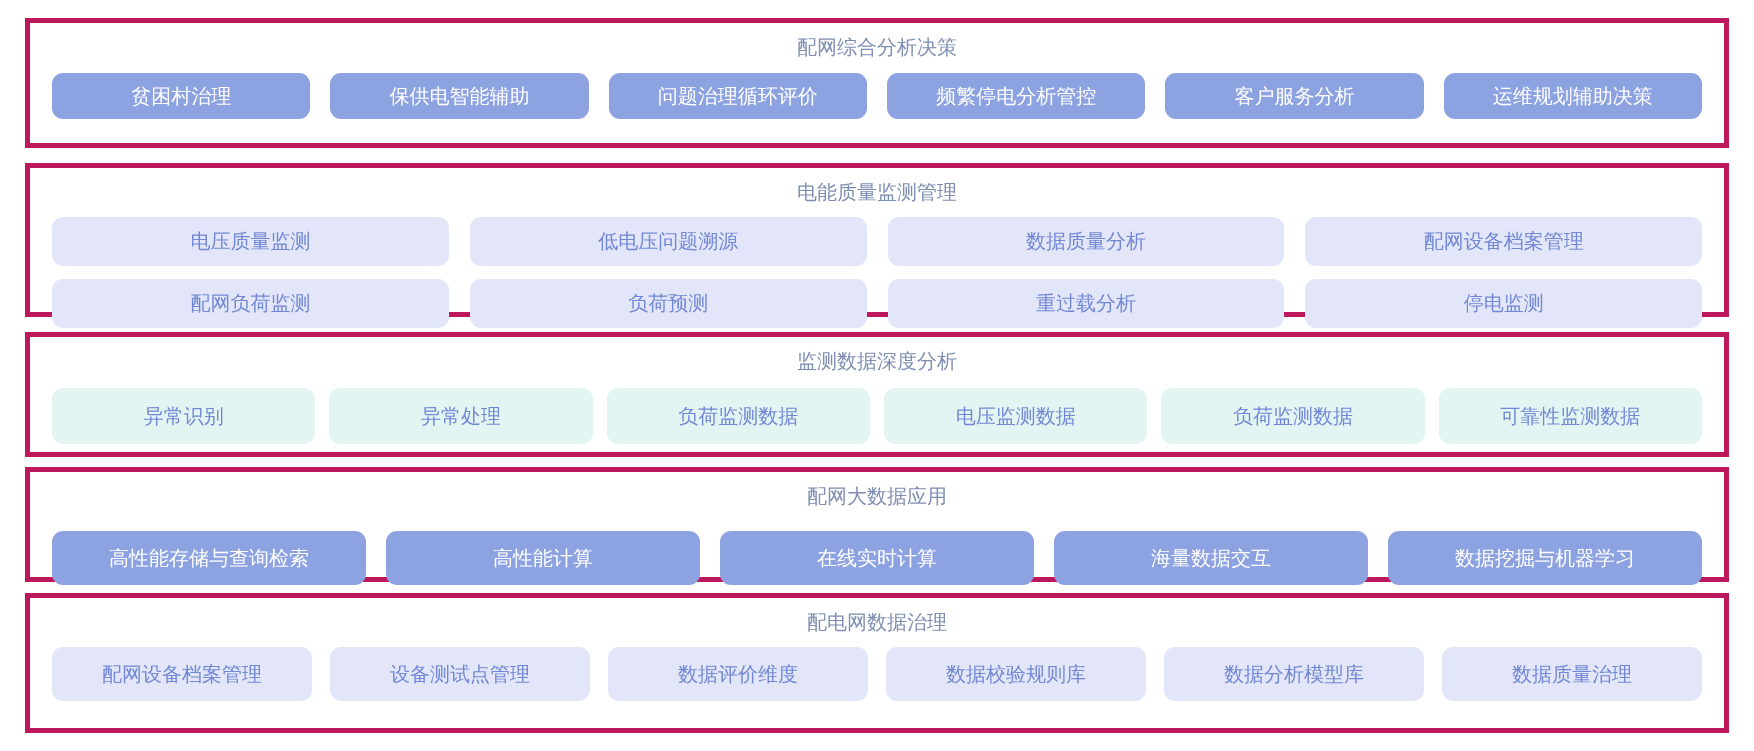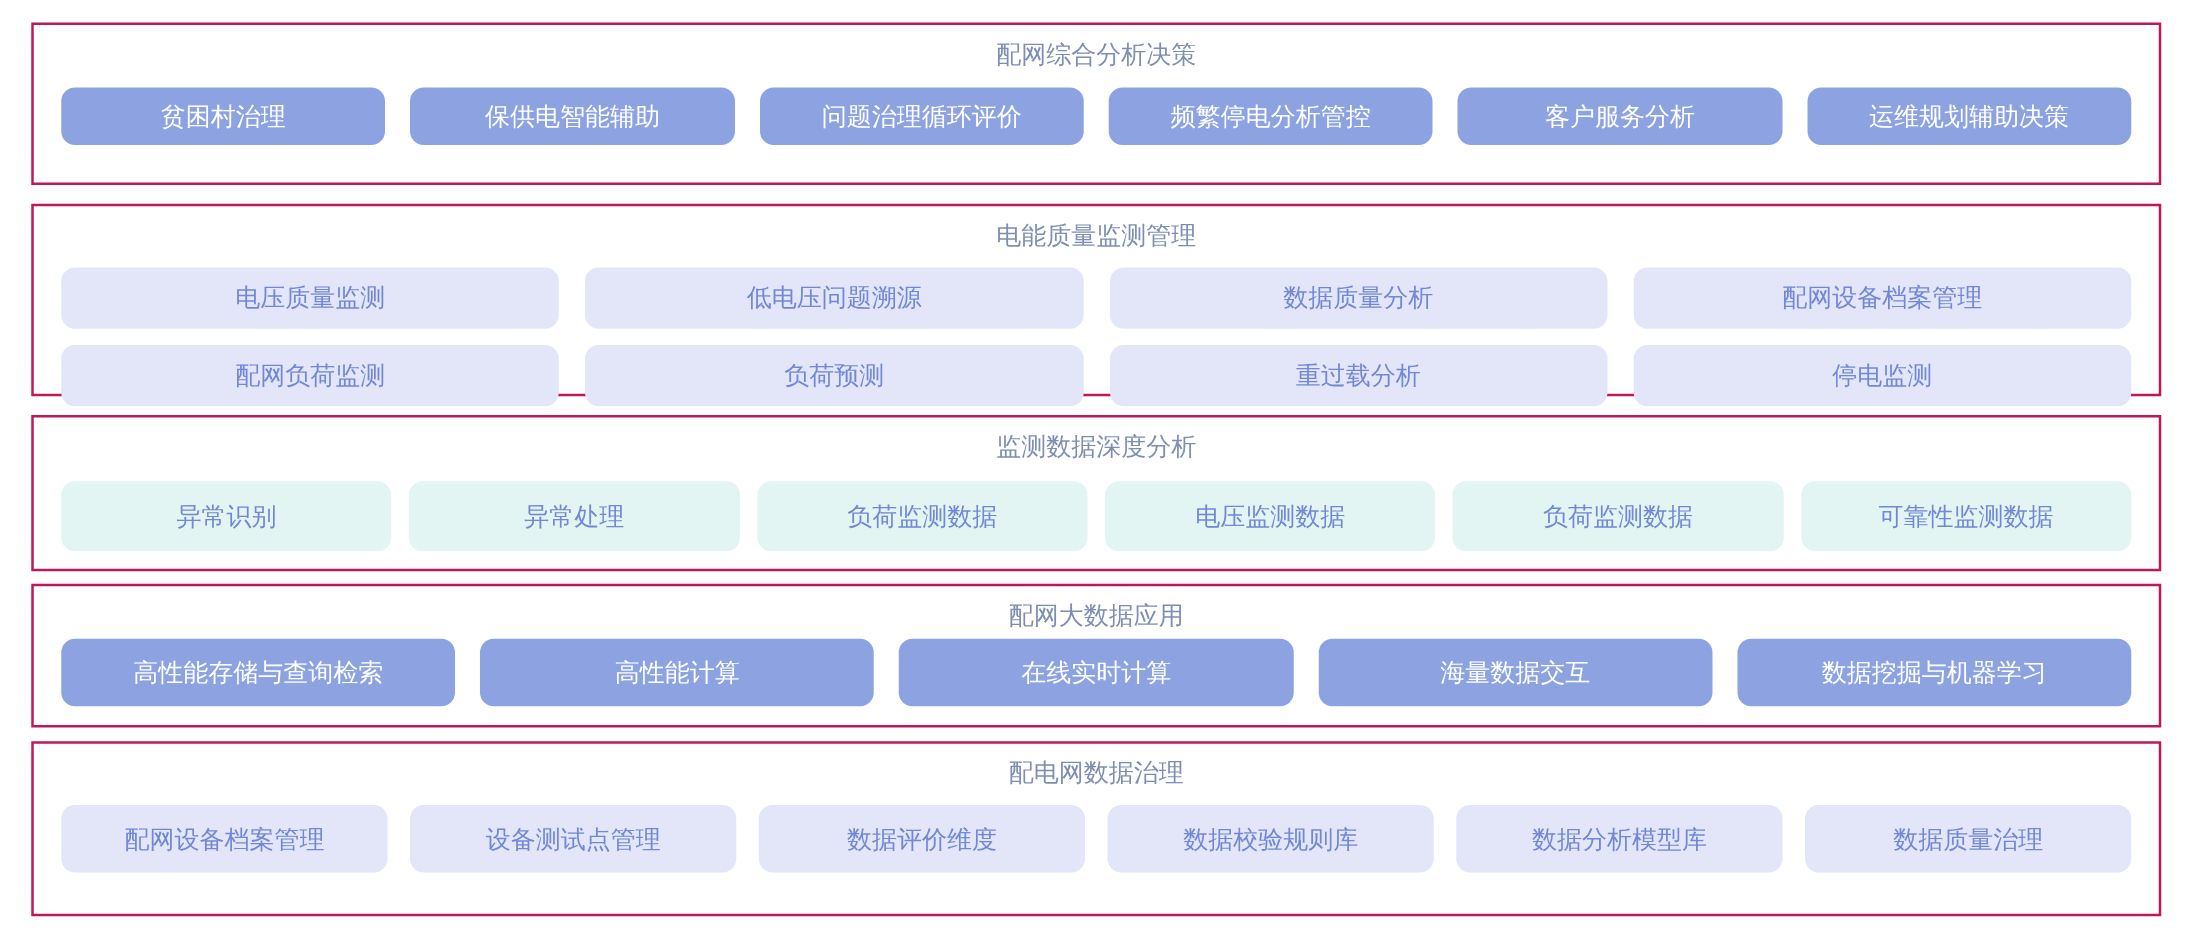--- a/index.html
+++ b/index.html
@@ -10,21 +10,21 @@
     overflow: hidden;
   }
   .stack {
     box-sizing: border-box;
     padding: 18px 25px 0 25px;
     display: flex;
     flex-direction: column;
   }
   .panel {
     box-sizing: border-box;
-    border: 2px solid #be185d;
+    border: 5px solid #be185d;
     background: #ffffff;
     padding: 10px 22px 0 22px;
   }
   .panel-title {
     text-align: center;
     color: #7e8eb2;
     font-size: 20px;
     line-height: 28px;
     white-space: nowrap;
   }
@@ -52,21 +52,21 @@
   .sec-1 { height: 154px; margin-bottom: 15px; }
   .sec-1 .btn-row { gap: 21px; margin-top: 11px; }
   .sec-1 .btn-row + .btn-row { margin-top: 13px; }
   .sec-1 .btn { height: 49px; }
 
   .sec-2 { height: 125px; margin-bottom: 10px; }
   .sec-2 .btn-row { gap: 14px; margin-top: 13px; }
   .sec-2 .btn { height: 56px; }
 
   .sec-3 { height: 115px; margin-bottom: 11px; }
-  .sec-3 .btn-row { gap: 20px; margin-top: 4px; align-items: flex-end; }
+  .sec-3 .btn-row { gap: 20px; margin-top: 21px; align-items: flex-end; }
   .sec-3 .btn { height: 54px; }
 
   .sec-4 { height: 140px; }
   .sec-4 .btn-row { gap: 18px; margin-top: 11px; }
   .sec-4 .btn { height: 54px; }
 </style>
 </head>
 <body>
 
 <main class="stack">

